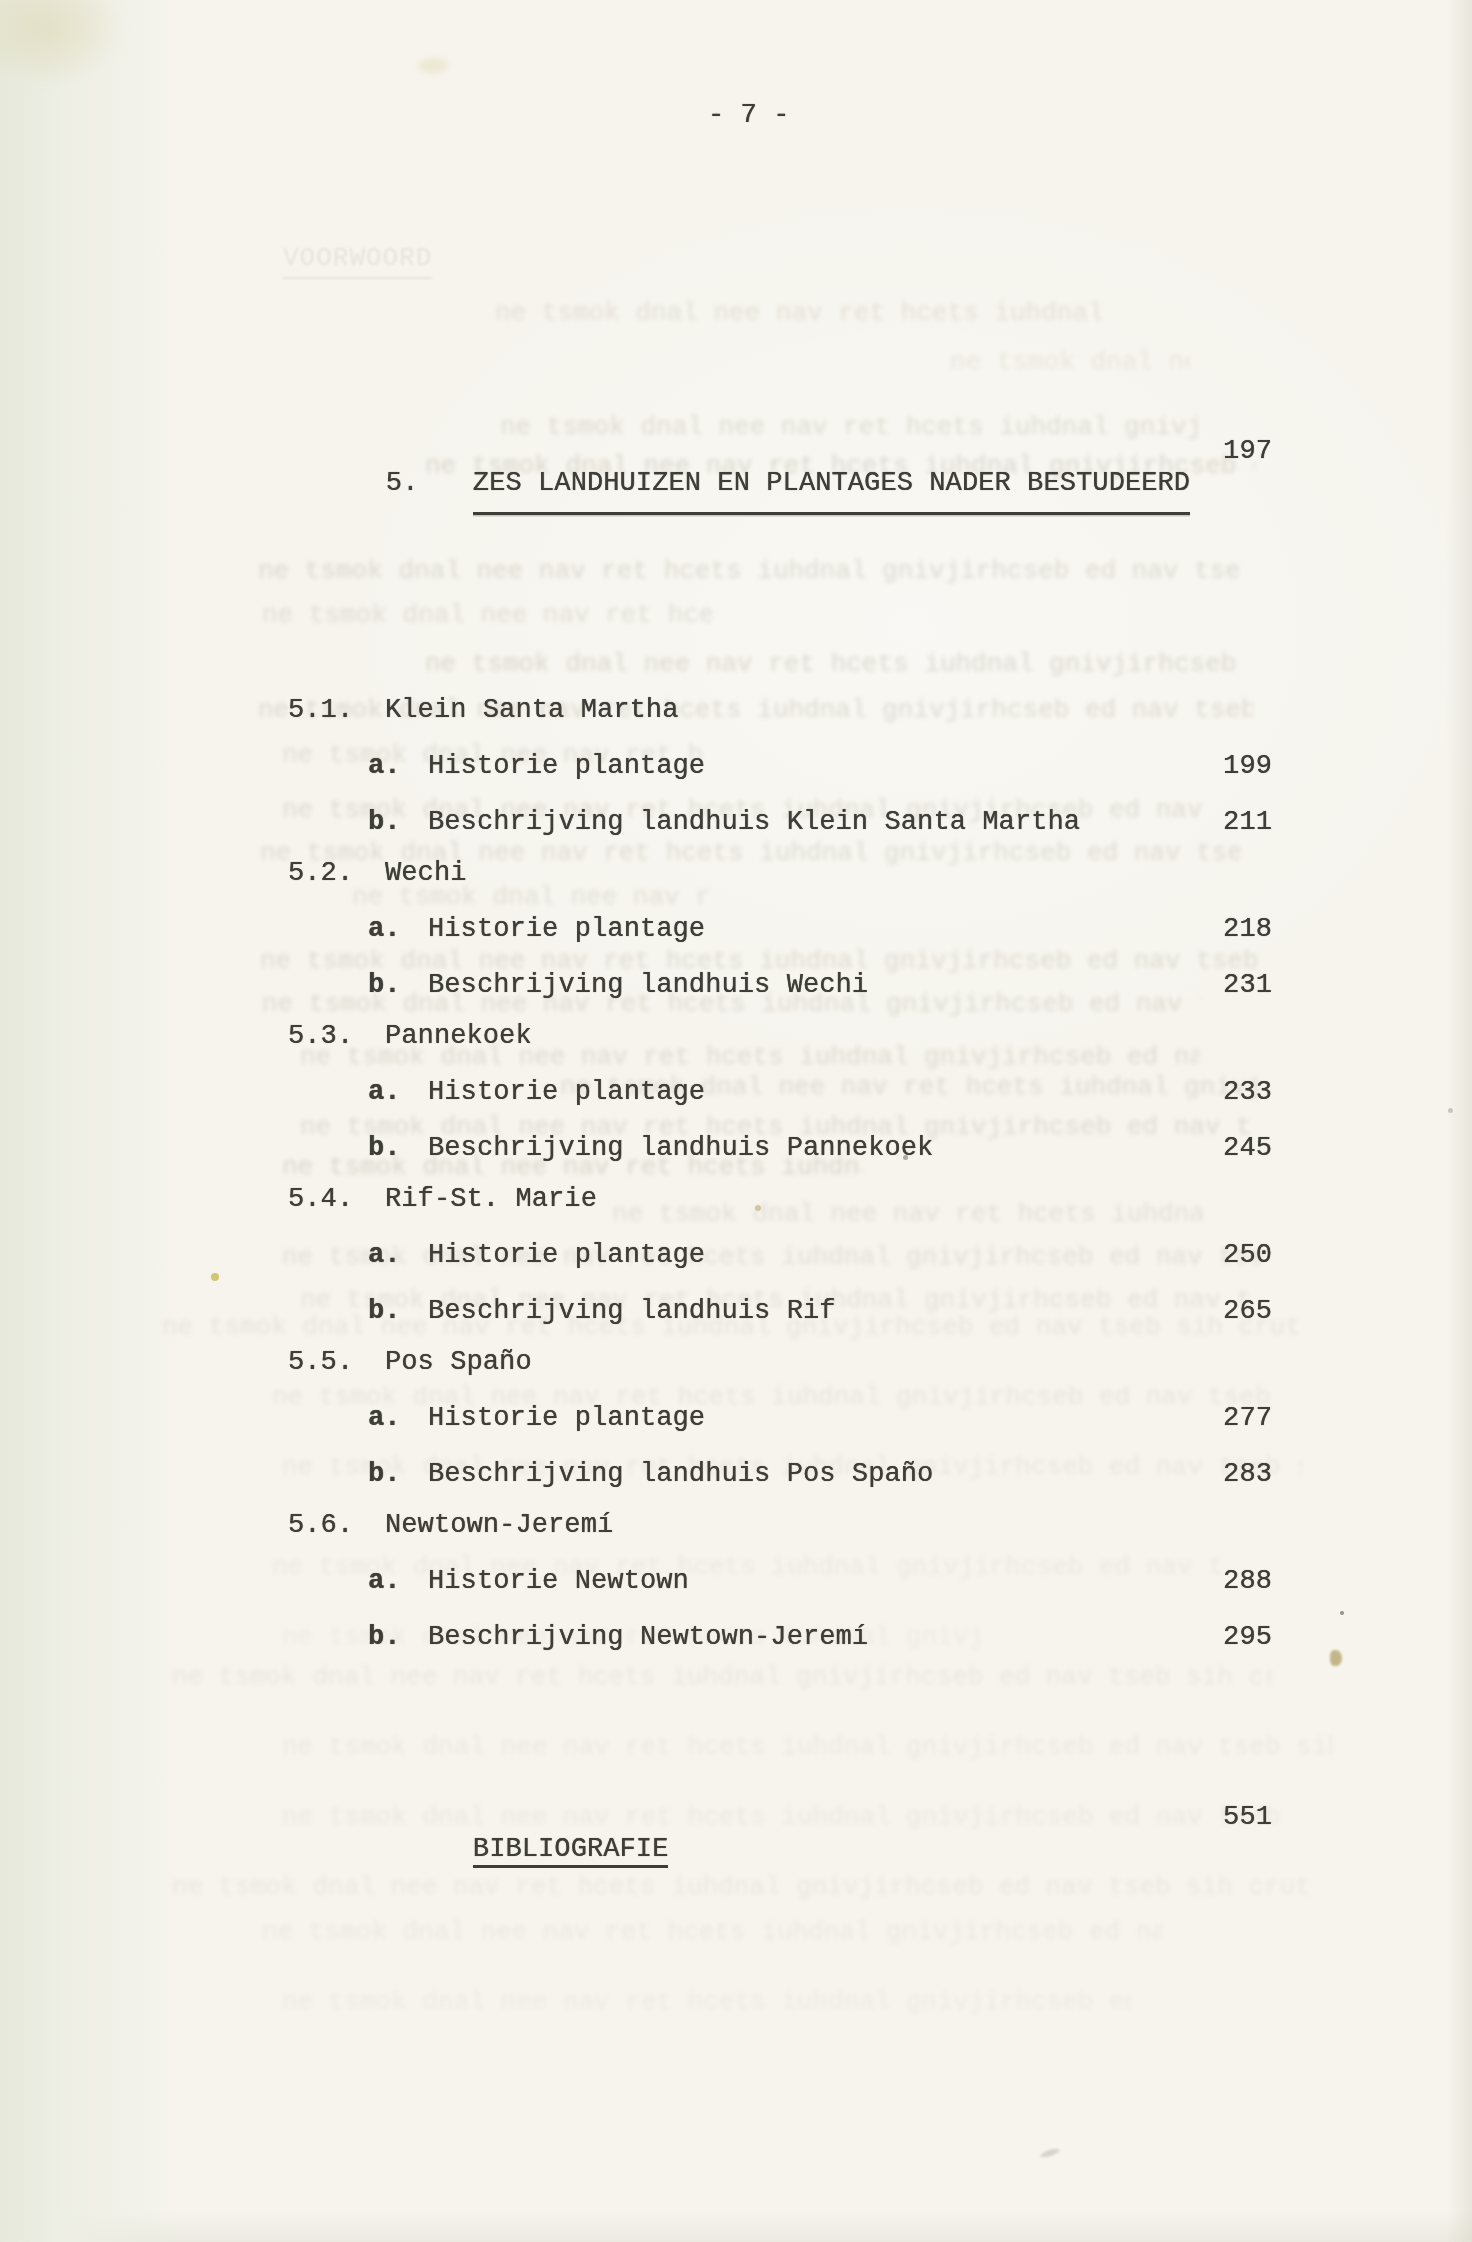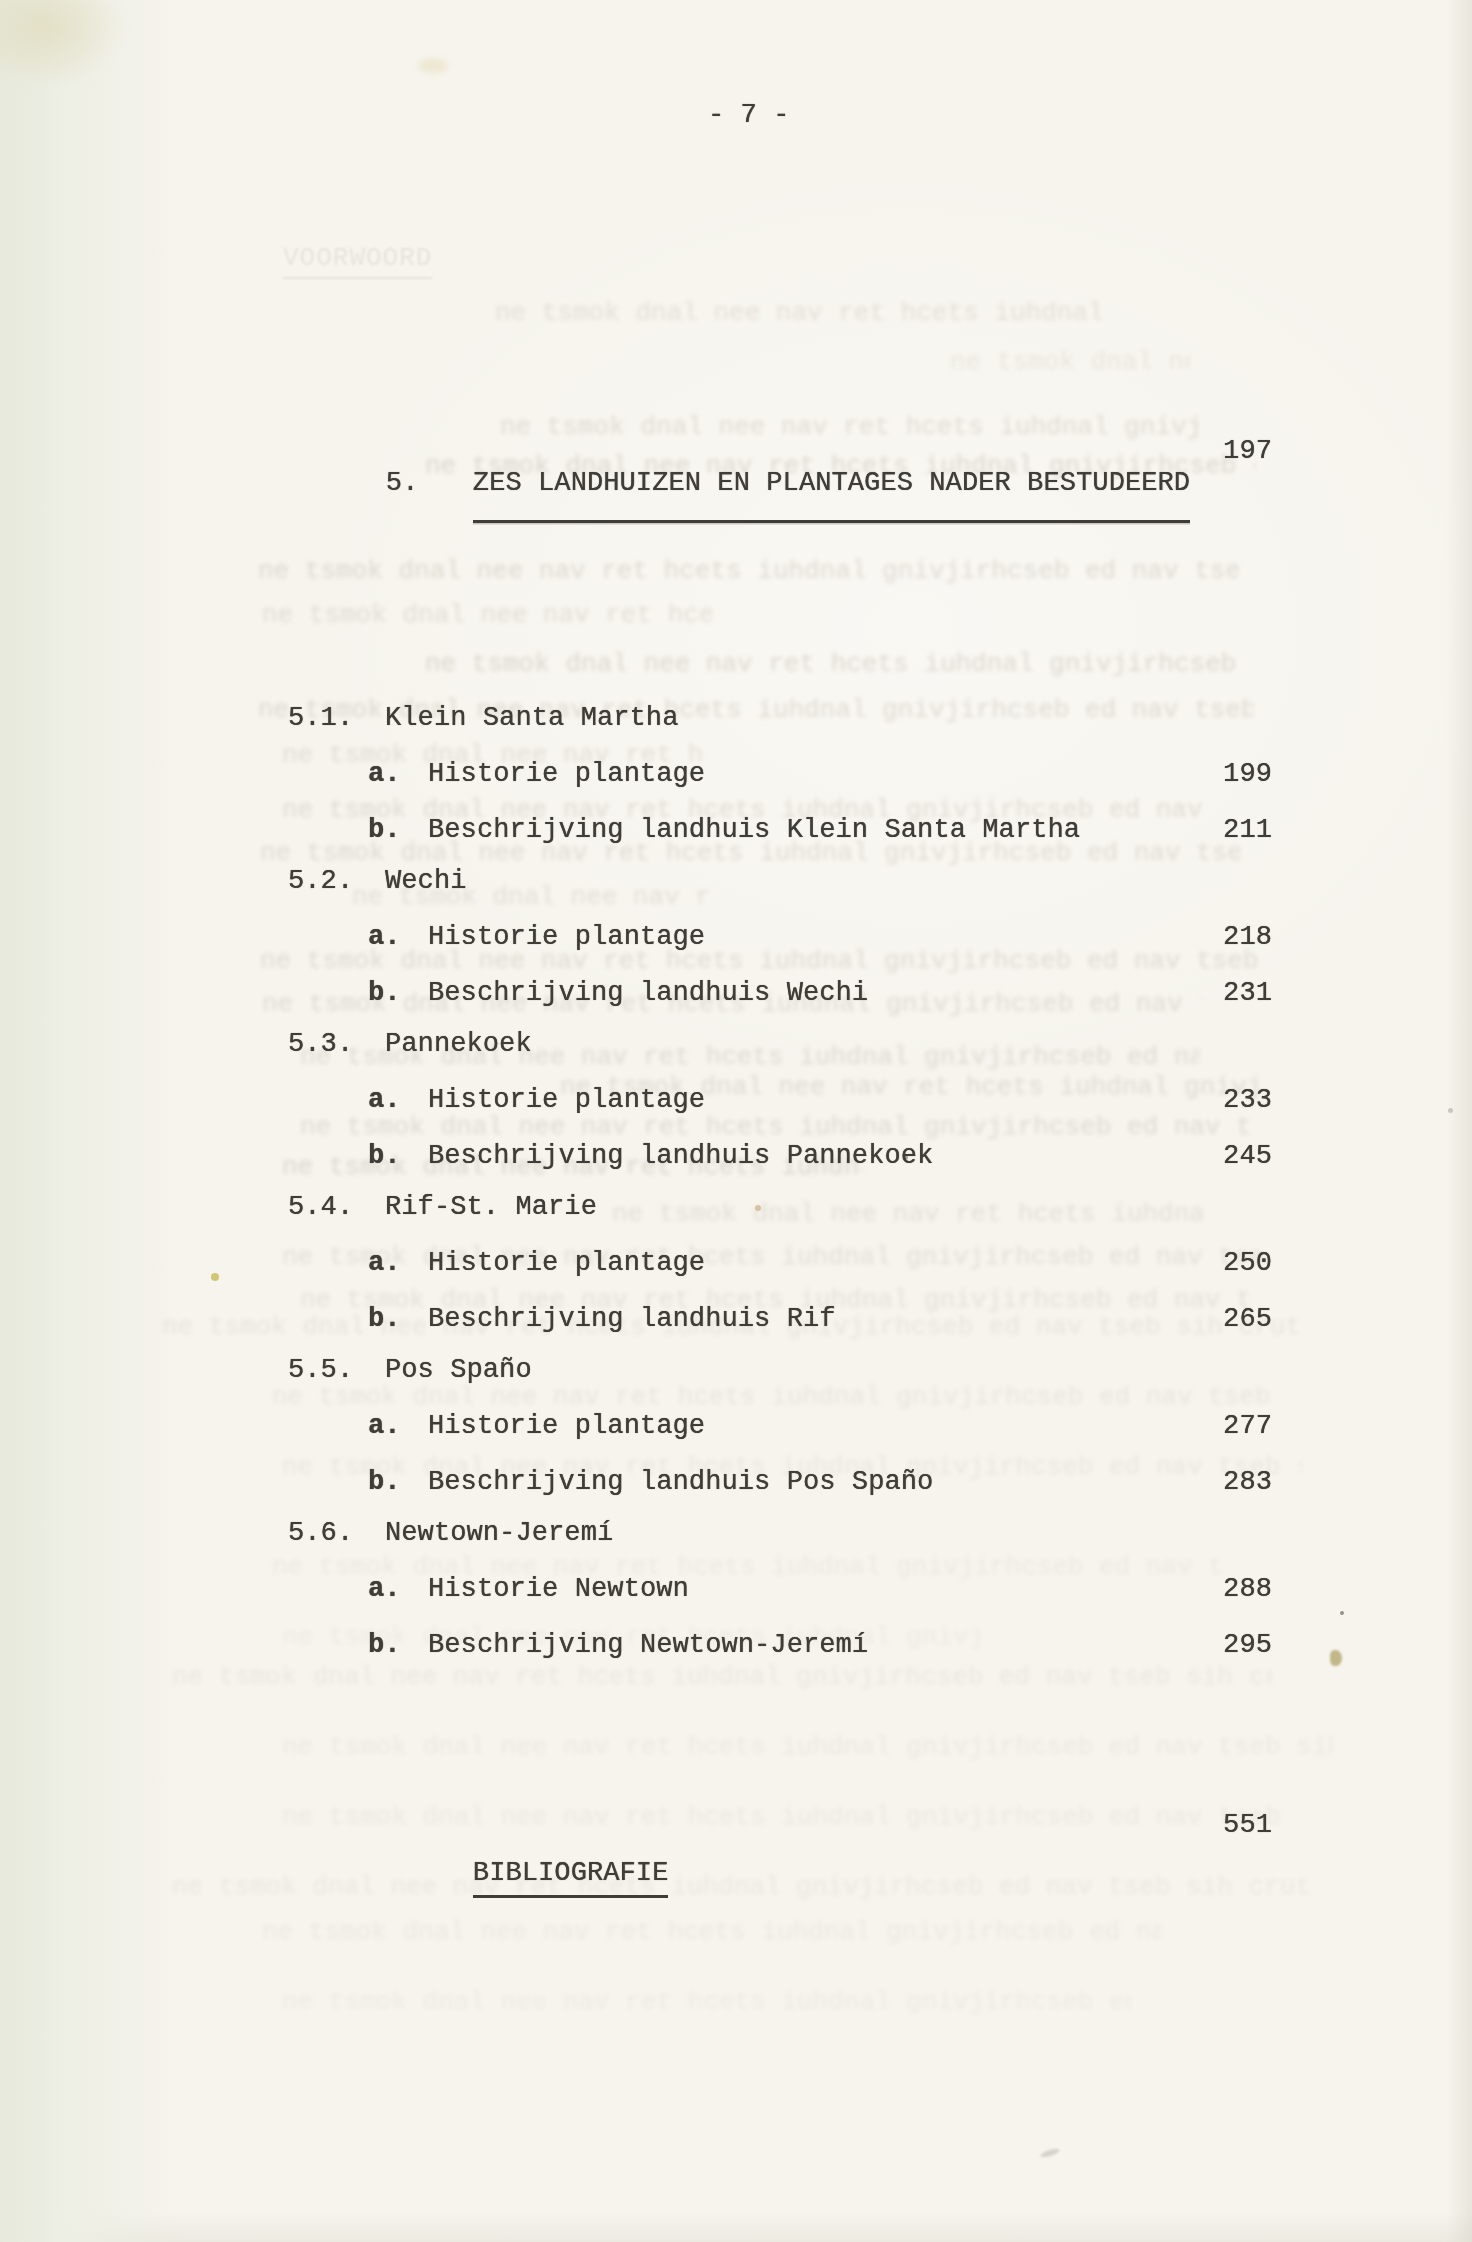--- a/index.html
+++ b/index.html
@@ -25,35 +25,33 @@
     white-space:pre;
   }
   .page-number{position:absolute;left:708px;top:99px;}
   .toc{position:absolute;left:288px;top:339px;width:984px;}
   .row{position:relative;}
   .num{display:inline-block;width:87px;}
   .sec .num{width:97px;}
   .chapter-title{
     display:inline-block;
     border-bottom:3px solid #3f3d37;
-    padding-bottom:21px;
+    padding-bottom:13px;
     box-shadow:0 1.5px 0 rgba(63,61,55,0.25);
   }
   .sec{margin-top:19px;}
   .sec .items{margin-top:13px;}
   .item{padding-left:80px;margin-top:24px;}
   .item .label{display:inline-block;width:60px;font-weight:bold;}
   .pg{position:absolute;right:0;top:0;}
   .biblio{margin-top:52px;}
   .biblio .btitle{
     display:inline-block;
     margin-left:87px;
     border-bottom:3px solid #3f3d37;
-    padding-bottom:6px;
-    margin-top:16px;
   }
   
   .ghost-voorwoord{
     position:absolute;left:283px;top:243px;
     font-size:26px;letter-spacing:1px;
     color:#988f77;opacity:0.16;
     border-bottom:2px solid #988f77;
     padding-bottom:4px;
     filter:blur(1.1px);
     white-space:pre;

